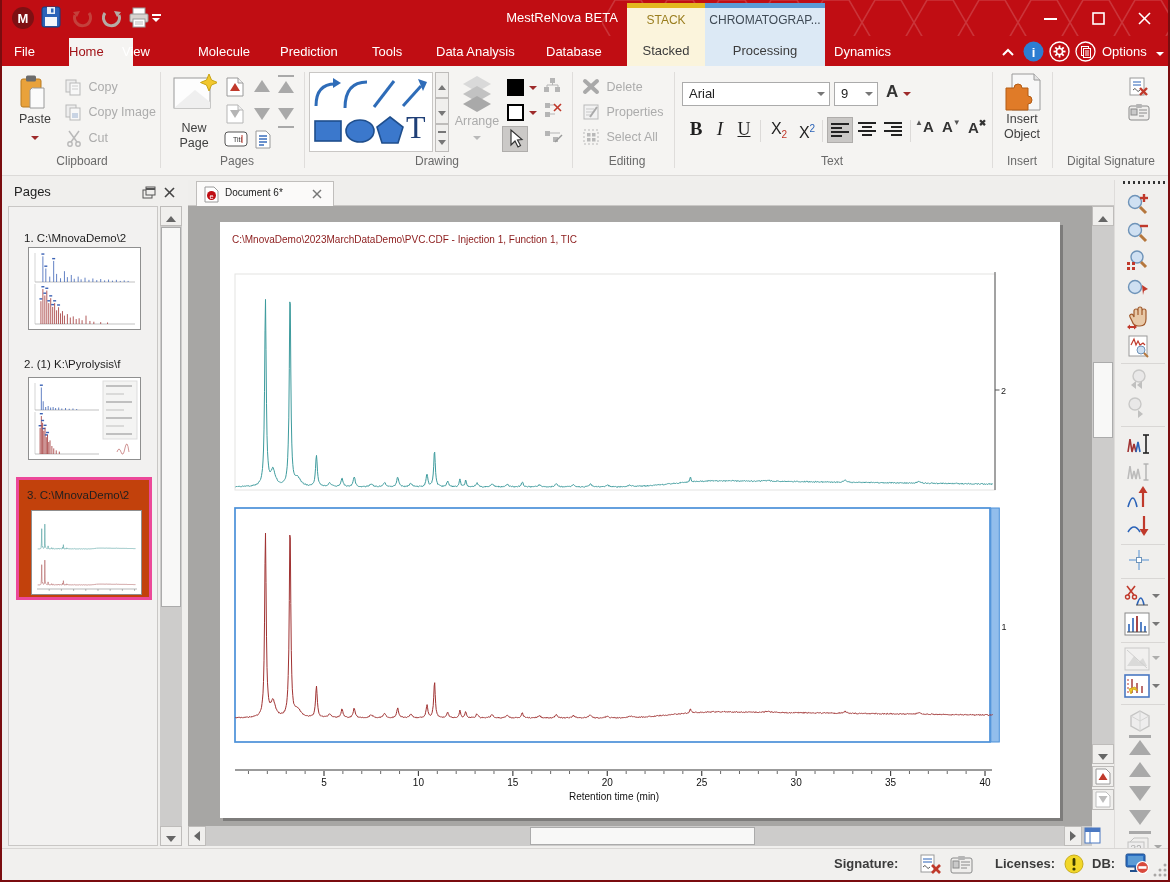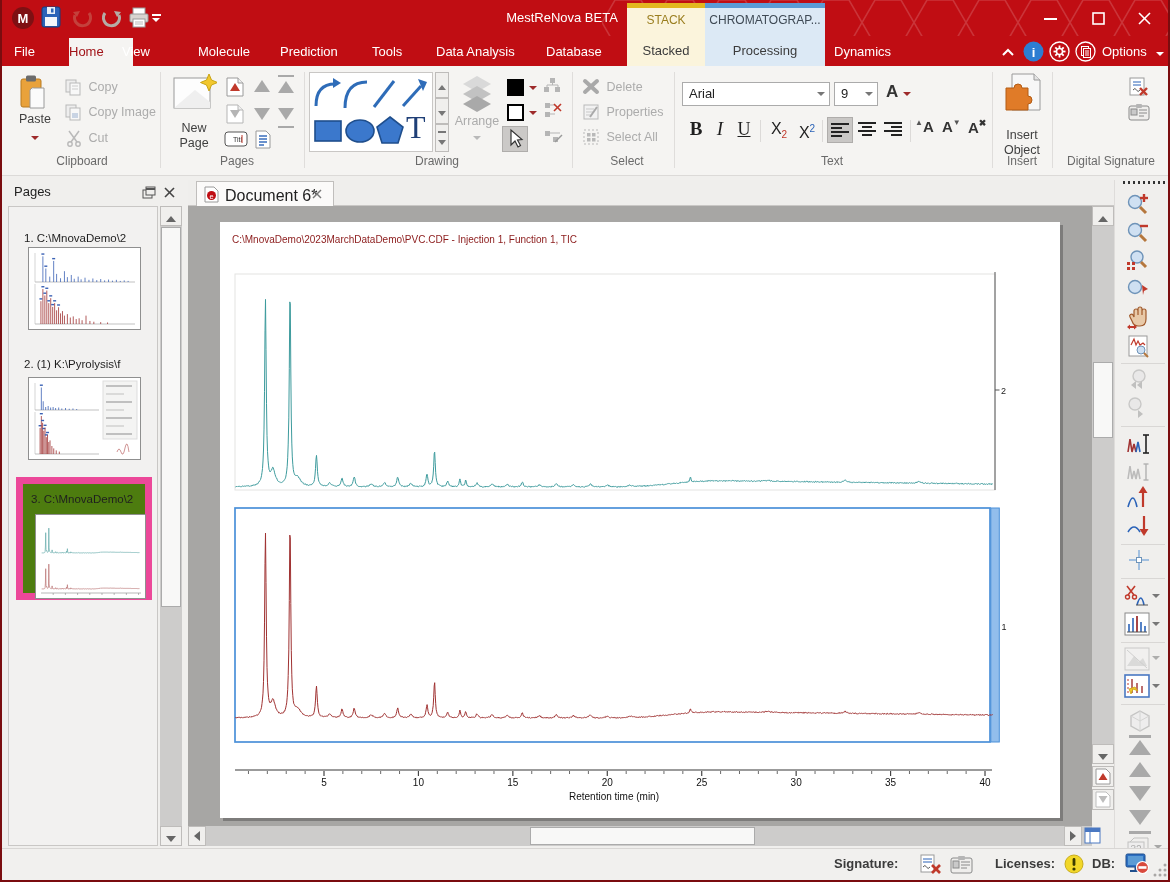--- a/index.html
+++ b/index.html
@@ -359,21 +359,21 @@
   <div class="s" style="left:580px;top:127px">
     <svg width="20" height="18" style="display:inline-block;vertical-align:middle">
         <rect x="2" y="2" width="14" height="14" fill="none" stroke="#B9B9B9" stroke-dasharray="2 2"></rect>
         <rect x="5" y="5" width="3.5" height="3.5" fill="#B9B9B9"></rect>
         <rect x="10" y="5" width="3.5" height="3.5" fill="#B9B9B9"></rect>
         <rect x="5" y="10" width="3.5" height="3.5" fill="#B9B9B9"></rect>
         <rect x="10" y="10" width="3.5" height="3.5" fill="#B9B9B9"></rect>
       </svg>
     <span class="rlbl dis">Select All</span>
   </div>
-  <div class="s grplbl" style="left:575px;width:100px">Select</div>
+  <div class="s grplbl" style="left:575px;width:100px">Editing</div>
   <div class="s gsep" style="left:672px"></div>
 
   <div class="s combo" style="left:680px;top:82px;width:148px;height:24px">
     <span>Arial</span><span class="dd"></span>
   </div>
   <div class="s combo" style="left:832px;top:82px;width:44px;height:24px">
     <span>9</span><span class="dd"></span>
   </div>
   <div class="s" style="left:884px;top:82px;font-size:17px;font-weight:bold;color:#333"><span>A</span></div>
   <span class="s dd red" style="left:901px;top:92px"></span>
@@ -421,21 +421,21 @@
   <div class="s" style="left:966px;top:118px;font-size:15px;font-weight:bold;color:#333"><span>A</span><span style="font-size:9px;vertical-align:7px;color:#333">✖</span></div>
   <div class="s grplbl" style="left:775px;width:110px">Text</div>
   <div class="s gsep" style="left:990px"></div>
 
   <div class="s bigbtn" style="left:995px;top:72px;width:50px">
     <svg width="40" height="40" style="margin:0 auto">
         <path d="M10 2 h22 l6 6 v30 h-28 z" fill="#F7F7F7" stroke="#9a9a9a"></path>
         <path d="M32 2 v6 h6" fill="#E4E4E4" stroke="#9a9a9a"></path>
         <path d="M4 16 h8 a4 4 0 1 1 8 0 h6 v8 a4 4 0 1 1 0 8 v6 h-22 z" fill="#E07B28" stroke="#B35C14"></path>
       </svg>
-    <div style="width:46px;margin:16px auto">Insert Object</div>
+    <div style="width:46px;margin:0 auto">Insert Object</div>
   </div>
   <div class="s grplbl" style="left:990px;width:60px">Insert</div>
   <div class="s gsep" style="left:1050px"></div>
 
   <span class="s" style="left:1126px;top:76px">
       <svg width="22" height="22">
         <rect x="2" y="2" width="14" height="17" fill="#fff" stroke="#9a9a9a"></rect>
         <g stroke="#2B63B8">
           <line x1="5" y1="6" x2="13" y2="6"></line>
           <line x1="5" y1="9" x2="13" y2="9"></line>
@@ -590,21 +590,21 @@
         <line x1="77" y1="16" x2="95" y2="16" stroke="#A9A9A9" stroke-width="0.7"></line>
         <line x1="77" y1="24" x2="103" y2="24" stroke="#A9A9A9" stroke-width="1.4"></line>
         <line x1="77" y1="32" x2="95" y2="32" stroke="#A9A9A9" stroke-width="0.7"></line>
         <line x1="77" y1="40" x2="103" y2="40" stroke="#A9A9A9" stroke-width="1.4"></line>
         <line x1="77" y1="48" x2="95" y2="48" stroke="#A9A9A9" stroke-width="0.7"></line>
         <line x1="77" y1="56" x2="103" y2="56" stroke="#A9A9A9" stroke-width="1.4"></line>
         <path d="M88 74 q2 -6 4 0 t4 -4 t4 4" fill="none" stroke="#C47A7A" stroke-width="0.8"></path>
       </svg>
     </div>
 
-  <div class="s" style="left:14px;top:477px;width:136px;height:123px;border:7px solid #ec4899;background:#4d7c0f">
+  <div class="s" style="left:14px;top:477px;width:136px;height:123px;border:3px solid #ec4899;background:#c2410c">
     <div class="pglbl" style="position:absolute;left:8px;top:9px;width:122px;overflow:hidden;white-space:nowrap">3. C:\MnovaDemo\2</div>
     <div class="thumbbox" style="position:absolute;left:12px;top:30px;width:111px;height:85px">
         <svg id="th3" width="109" height="83">
           <polyline points="5.7,37.9 6.0,37.9 6.3,37.9 6.6,37.9 7.0,37.9 7.3,37.9 7.6,37.9 7.9,37.8 8.2,37.7 8.5,37.6 8.8,37.3 9.1,36.5 9.4,32.1 9.7,17.7 10.0,34.8 10.3,35.7 10.6,35.3 10.9,36.3 11.2,37.1 11.5,37.3 11.8,37.3 12.2,36.9 12.5,34.9 12.8,13.1 13.1,32.9 13.4,36.1 13.7,36.4 14.0,36.7 14.3,37.2 14.6,37.5 14.9,37.7 15.2,37.7 15.5,37.7 15.8,37.4 16.1,34.9 16.4,36.6 16.7,37.6 17.0,37.8 17.3,37.8 17.7,37.7 18.0,37.4 18.3,37.7 18.6,37.8 18.9,37.8 19.2,37.7 19.5,36.7 19.8,37.6 20.1,37.8 20.4,37.9 20.7,37.7 21.0,36.9 21.3,37.5 21.6,37.8 21.9,37.9 22.2,37.9 22.5,37.9 22.8,37.9 23.2,37.6 23.5,37.7 23.8,37.9 24.1,37.9 24.4,37.9 24.7,37.8 25.0,37.3 25.3,37.8 25.6,37.9 25.9,37.9 26.2,37.8 26.5,37.4 26.8,37.0 27.1,37.8 27.4,37.9 27.7,37.9 28.0,37.8 28.3,37.5 28.7,37.7 29.0,37.9 29.3,37.9 29.6,37.9 29.9,37.9 30.2,37.6 30.5,36.1 30.8,37.5 31.1,37.4 31.4,33.7 31.7,36.9 32.0,37.7 32.3,37.9 32.6,37.9 32.9,37.7 33.2,37.3 33.5,37.9 33.9,37.9 34.2,37.9 34.5,37.8 34.8,36.8 35.1,37.8 35.4,37.5 35.7,37.7 36.0,37.9 36.3,37.9 36.6,37.9 36.9,37.5 37.2,37.8 37.5,37.9 37.8,37.9 38.1,37.9 38.4,37.9 38.7,37.7 39.0,37.7 39.4,37.9 39.7,37.9 40.0,38.0 40.3,37.9 40.6,37.8 40.9,37.6 41.2,37.9 41.5,37.9 41.8,38.0 42.1,37.9 42.4,37.9 42.7,37.5 43.0,37.8 43.3,37.9 43.6,38.0 43.9,38.0 44.2,38.0 44.5,37.9 44.9,37.8 45.2,37.8 45.5,37.9 45.8,38.0 46.1,38.0 46.4,38.0 46.7,37.9 47.0,37.8 47.3,37.6 47.6,37.9 47.9,38.0 48.2,38.0 48.5,38.0 48.8,37.9 49.1,37.8 49.4,37.7 49.7,37.9 50.0,38.0 50.4,38.0 50.7,38.0 51.0,37.9 51.3,37.9 51.6,37.6 51.9,37.9 52.2,37.9 52.5,38.0 52.8,38.0 53.1,38.0 53.4,37.9 53.7,37.7 54.0,37.9 54.3,37.9 54.6,38.0 54.9,38.0 55.2,38.0 55.6,38.0 55.9,38.0 56.2,37.9 56.5,37.8 56.8,37.7 57.1,37.8 57.4,37.9 57.7,37.9 58.0,37.9 58.3,37.9 58.6,37.8 58.9,37.8 59.2,37.8 59.5,37.8 59.8,37.7 60.1,37.7 60.4,37.7 60.7,37.6 61.1,37.6 61.4,37.6 61.7,37.6 62.0,37.5 62.3,37.5 62.6,37.5 62.9,37.4 63.2,37.4 63.5,37.4 63.8,37.3 64.1,37.3 64.4,37.0 64.7,37.2 65.0,37.2 65.3,37.2 65.6,37.2 65.9,37.2 66.2,37.2 66.6,37.1 66.9,37.1 67.2,37.1 67.5,37.1 67.8,37.1 68.1,37.1 68.4,37.1 68.7,37.1 69.0,37.1 69.3,37.1 69.6,37.1 69.9,37.1 70.2,37.1 70.5,37.1 70.8,37.1 71.1,37.1 71.4,37.1 71.8,37.1 72.1,37.1 72.4,37.2 72.7,37.2 73.0,37.2 73.3,37.2 73.6,37.2 73.9,37.1 74.2,37.1 74.5,37.0 74.8,37.1 75.1,37.1 75.4,37.2 75.7,37.2 76.0,37.2 76.3,37.2 76.6,37.2 76.9,37.2 77.3,37.2 77.6,37.2 77.9,37.2 78.2,37.2 78.5,37.2 78.8,37.2 79.1,37.2 79.4,37.3 79.7,37.3 80.0,37.3 80.3,37.3 80.6,37.3 80.9,37.3 81.2,37.3 81.5,37.3 81.8,37.3 82.1,37.3 82.4,37.3 82.8,37.3 83.1,37.3 83.4,37.3 83.7,37.3 84.0,37.3 84.3,37.2 84.6,37.1 84.9,37.2 85.2,37.3 85.5,37.3 85.8,37.3 86.1,37.3 86.4,37.3 86.7,37.3 87.0,37.4 87.3,37.4 87.6,37.4 87.9,37.4 88.3,37.4 88.6,37.4 88.9,37.4 89.2,37.4 89.5,37.4 89.8,37.4 90.1,37.4 90.4,37.4 90.7,37.4 91.0,37.4 91.3,37.4 91.6,37.4 91.9,37.4 92.2,37.4 92.5,37.4 92.8,37.4 93.1,37.4 93.5,37.4 93.8,37.3 94.1,37.2 94.4,37.4 94.7,37.4 95.0,37.4 95.3,37.5 95.6,37.5 95.9,37.5 96.2,37.5 96.5,37.5 96.8,37.5 97.1,37.5 97.4,37.5 97.7,37.5 98.0,37.5 98.3,37.5 98.6,37.5 99.0,37.5 99.3,37.5 99.6,37.5 99.9,37.5 100.2,37.5 100.5,37.5 100.8,37.5 101.1,37.5 101.4,37.6 101.7,37.6 102.0,37.6 102.3,37.6 102.6,37.6 102.9,37.6 103.2,37.6 103.5,37.6 " fill="none" stroke="#72B2B3" stroke-width="0.8"></polyline>
           <polyline points="5.7,73.9 6.0,73.9 6.3,73.9 6.6,73.9 7.0,73.9 7.3,73.9 7.6,73.9 7.9,73.8 8.2,73.7 8.5,73.6 8.8,73.3 9.1,72.5 9.4,68.1 9.7,53.7 10.0,70.8 10.3,71.7 10.6,71.3 10.9,72.3 11.2,73.1 11.5,73.3 11.8,73.3 12.2,72.9 12.5,70.9 12.8,49.1 13.1,68.9 13.4,72.1 13.7,72.4 14.0,72.7 14.3,73.2 14.6,73.5 14.9,73.7 15.2,73.7 15.5,73.7 15.8,73.4 16.1,70.9 16.4,72.6 16.7,73.6 17.0,73.8 17.3,73.8 17.7,73.7 18.0,73.4 18.3,73.7 18.6,73.8 18.9,73.8 19.2,73.7 19.5,72.7 19.8,73.6 20.1,73.8 20.4,73.9 20.7,73.7 21.0,72.9 21.3,73.5 21.6,73.8 21.9,73.9 22.2,73.9 22.5,73.9 22.8,73.9 23.2,73.6 23.5,73.7 23.8,73.9 24.1,73.9 24.4,73.9 24.7,73.8 25.0,73.3 25.3,73.8 25.6,73.9 25.9,73.9 26.2,73.8 26.5,73.4 26.8,73.0 27.1,73.8 27.4,73.9 27.7,73.9 28.0,73.8 28.3,73.5 28.7,73.7 29.0,73.9 29.3,73.9 29.6,73.9 29.9,73.9 30.2,73.6 30.5,72.1 30.8,73.5 31.1,73.4 31.4,69.7 31.7,72.9 32.0,73.7 32.3,73.9 32.6,73.9 32.9,73.7 33.2,73.3 33.5,73.9 33.9,73.9 34.2,73.9 34.5,73.8 34.8,72.8 35.1,73.8 35.4,73.5 35.7,73.7 36.0,73.9 36.3,73.9 36.6,73.9 36.9,73.5 37.2,73.8 37.5,73.9 37.8,73.9 38.1,73.9 38.4,73.9 38.7,73.7 39.0,73.7 39.4,73.9 39.7,73.9 40.0,74.0 40.3,73.9 40.6,73.8 40.9,73.6 41.2,73.9 41.5,73.9 41.8,74.0 42.1,73.9 42.4,73.9 42.7,73.5 43.0,73.8 43.3,73.9 43.6,74.0 43.9,74.0 44.2,74.0 44.5,73.9 44.9,73.8 45.2,73.8 45.5,73.9 45.8,74.0 46.1,74.0 46.4,74.0 46.7,73.9 47.0,73.8 47.3,73.6 47.6,73.9 47.9,74.0 48.2,74.0 48.5,74.0 48.8,73.9 49.1,73.8 49.4,73.7 49.7,73.9 50.0,74.0 50.4,74.0 50.7,74.0 51.0,73.9 51.3,73.9 51.6,73.6 51.9,73.9 52.2,73.9 52.5,74.0 52.8,74.0 53.1,74.0 53.4,73.9 53.7,73.7 54.0,73.9 54.3,73.9 54.6,74.0 54.9,74.0 55.2,74.0 55.6,74.0 55.9,74.0 56.2,73.9 56.5,73.8 56.8,73.7 57.1,73.8 57.4,73.9 57.7,73.9 58.0,73.9 58.3,73.9 58.6,73.8 58.9,73.8 59.2,73.8 59.5,73.8 59.8,73.7 60.1,73.7 60.4,73.7 60.7,73.6 61.1,73.6 61.4,73.6 61.7,73.6 62.0,73.5 62.3,73.5 62.6,73.5 62.9,73.4 63.2,73.4 63.5,73.4 63.8,73.3 64.1,73.3 64.4,73.0 64.7,73.2 65.0,73.2 65.3,73.2 65.6,73.2 65.9,73.2 66.2,73.2 66.6,73.1 66.9,73.1 67.2,73.1 67.5,73.1 67.8,73.1 68.1,73.1 68.4,73.1 68.7,73.1 69.0,73.1 69.3,73.1 69.6,73.1 69.9,73.1 70.2,73.1 70.5,73.1 70.8,73.1 71.1,73.1 71.4,73.1 71.8,73.1 72.1,73.1 72.4,73.2 72.7,73.2 73.0,73.2 73.3,73.2 73.6,73.2 73.9,73.1 74.2,73.1 74.5,73.0 74.8,73.1 75.1,73.1 75.4,73.2 75.7,73.2 76.0,73.2 76.3,73.2 76.6,73.2 76.9,73.2 77.3,73.2 77.6,73.2 77.9,73.2 78.2,73.2 78.5,73.2 78.8,73.2 79.1,73.2 79.4,73.3 79.7,73.3 80.0,73.3 80.3,73.3 80.6,73.3 80.9,73.3 81.2,73.3 81.5,73.3 81.8,73.3 82.1,73.3 82.4,73.3 82.8,73.3 83.1,73.3 83.4,73.3 83.7,73.3 84.0,73.3 84.3,73.2 84.6,73.1 84.9,73.2 85.2,73.3 85.5,73.3 85.8,73.3 86.1,73.3 86.4,73.3 86.7,73.3 87.0,73.4 87.3,73.4 87.6,73.4 87.9,73.4 88.3,73.4 88.6,73.4 88.9,73.4 89.2,73.4 89.5,73.4 89.8,73.4 90.1,73.4 90.4,73.4 90.7,73.4 91.0,73.4 91.3,73.4 91.6,73.4 91.9,73.4 92.2,73.4 92.5,73.4 92.8,73.4 93.1,73.4 93.5,73.4 93.8,73.3 94.1,73.2 94.4,73.4 94.7,73.4 95.0,73.4 95.3,73.5 95.6,73.5 95.9,73.5 96.2,73.5 96.5,73.5 96.8,73.5 97.1,73.5 97.4,73.5 97.7,73.5 98.0,73.5 98.3,73.5 98.6,73.5 99.0,73.5 99.3,73.5 99.6,73.5 99.9,73.5 100.2,73.5 100.5,73.5 100.8,73.5 101.1,73.5 101.4,73.6 101.7,73.6 102.0,73.6 102.3,73.6 102.6,73.6 102.9,73.6 103.2,73.6 103.5,73.6 " fill="none" stroke="#C08080" stroke-width="0.8"></polyline>
           <line x1="5" y1="78" x2="105" y2="78" stroke="#999" stroke-width="0.7"></line>
           <line x1="17.195121951219512" y1="78" x2="17.195121951219512" y2="80" stroke="#777" stroke-width="0.5"></line>
           <line x1="29.390243902439025" y1="78" x2="29.390243902439025" y2="80" stroke="#777" stroke-width="0.5"></line>
           <line x1="41.58536585365854" y1="78" x2="41.58536585365854" y2="80" stroke="#777" stroke-width="0.5"></line>
           <line x1="53.78048780487805" y1="78" x2="53.78048780487805" y2="80" stroke="#777" stroke-width="0.5"></line>
@@ -621,21 +621,21 @@
   <div class="s sb-thumb" style="left:159px;top:227px;width:20px;height:380px"></div>
   <div class="s sb-btn" style="left:158px;top:826px;width:22px;height:20px;line-height:19px"><span class="tri" style="border-left:5px solid transparent;border-right:5px solid transparent;border-top:6px solid #666"></span></div>
 
   <div class="s" style="left:186px;top:180px;width:926px;height:26px;background:#EFEEEC;border-bottom:1px solid #C9C7C5"></div>
   <div class="s" style="left:194px;top:181px;width:138px;height:25px;background:#FBFAF9;border:1px solid #C0BEBC;border-bottom:none">
     <svg style="position:absolute;left:7px;top:4px" width="15" height="17">
         <path d="M1 1 h9 l4 4 v11 h-13 z" fill="#fff" stroke="#9a9a9a"></path>
         <circle cx="7.5" cy="9.5" r="4.5" fill="#C00D13"></circle>
         <text x="7.5" y="12.5" font-size="7.5" fill="#fff" text-anchor="middle">e</text>
       </svg>
-    <span style="position:absolute;left:28px;top:5px;font-size:16px;color:#222">Document 6*</span>
+    <span style="position:absolute;left:28px;top:5px;font-size:10px;color:#222">Document 6*</span>
     <svg style="position:absolute;left:115px;top:7px" width="11" height="11">
         <line x1="1" y1="1" x2="9" y2="9" stroke="#777" stroke-width="1.4"></line>
         <line x1="9" y1="1" x2="1" y2="9" stroke="#777" stroke-width="1.4"></line>
       </svg>
   </div>
   <div class="s" style="left:186px;top:206px;width:904px;height:620px;background:#A7A6A4"></div>
   <div class="s" style="left:218px;top:222px;width:840px;height:596px;background:#fff;box-shadow:3px 3px 0 rgba(0,0,0,0.25)">
     <div style="position:absolute;left:12px;top:12px;font-size:10px;color:#8B1A1A;white-space:nowrap">C:\MnovaDemo\2023MarchDataDemo\PVC.CDF - Injection 1, Function 1, TIC</div>
     <svg id="main-chart" width="840" height="596">
         <rect x="15" y="52" width="760" height="216" fill="none" stroke="#E4E3E2"></rect>

